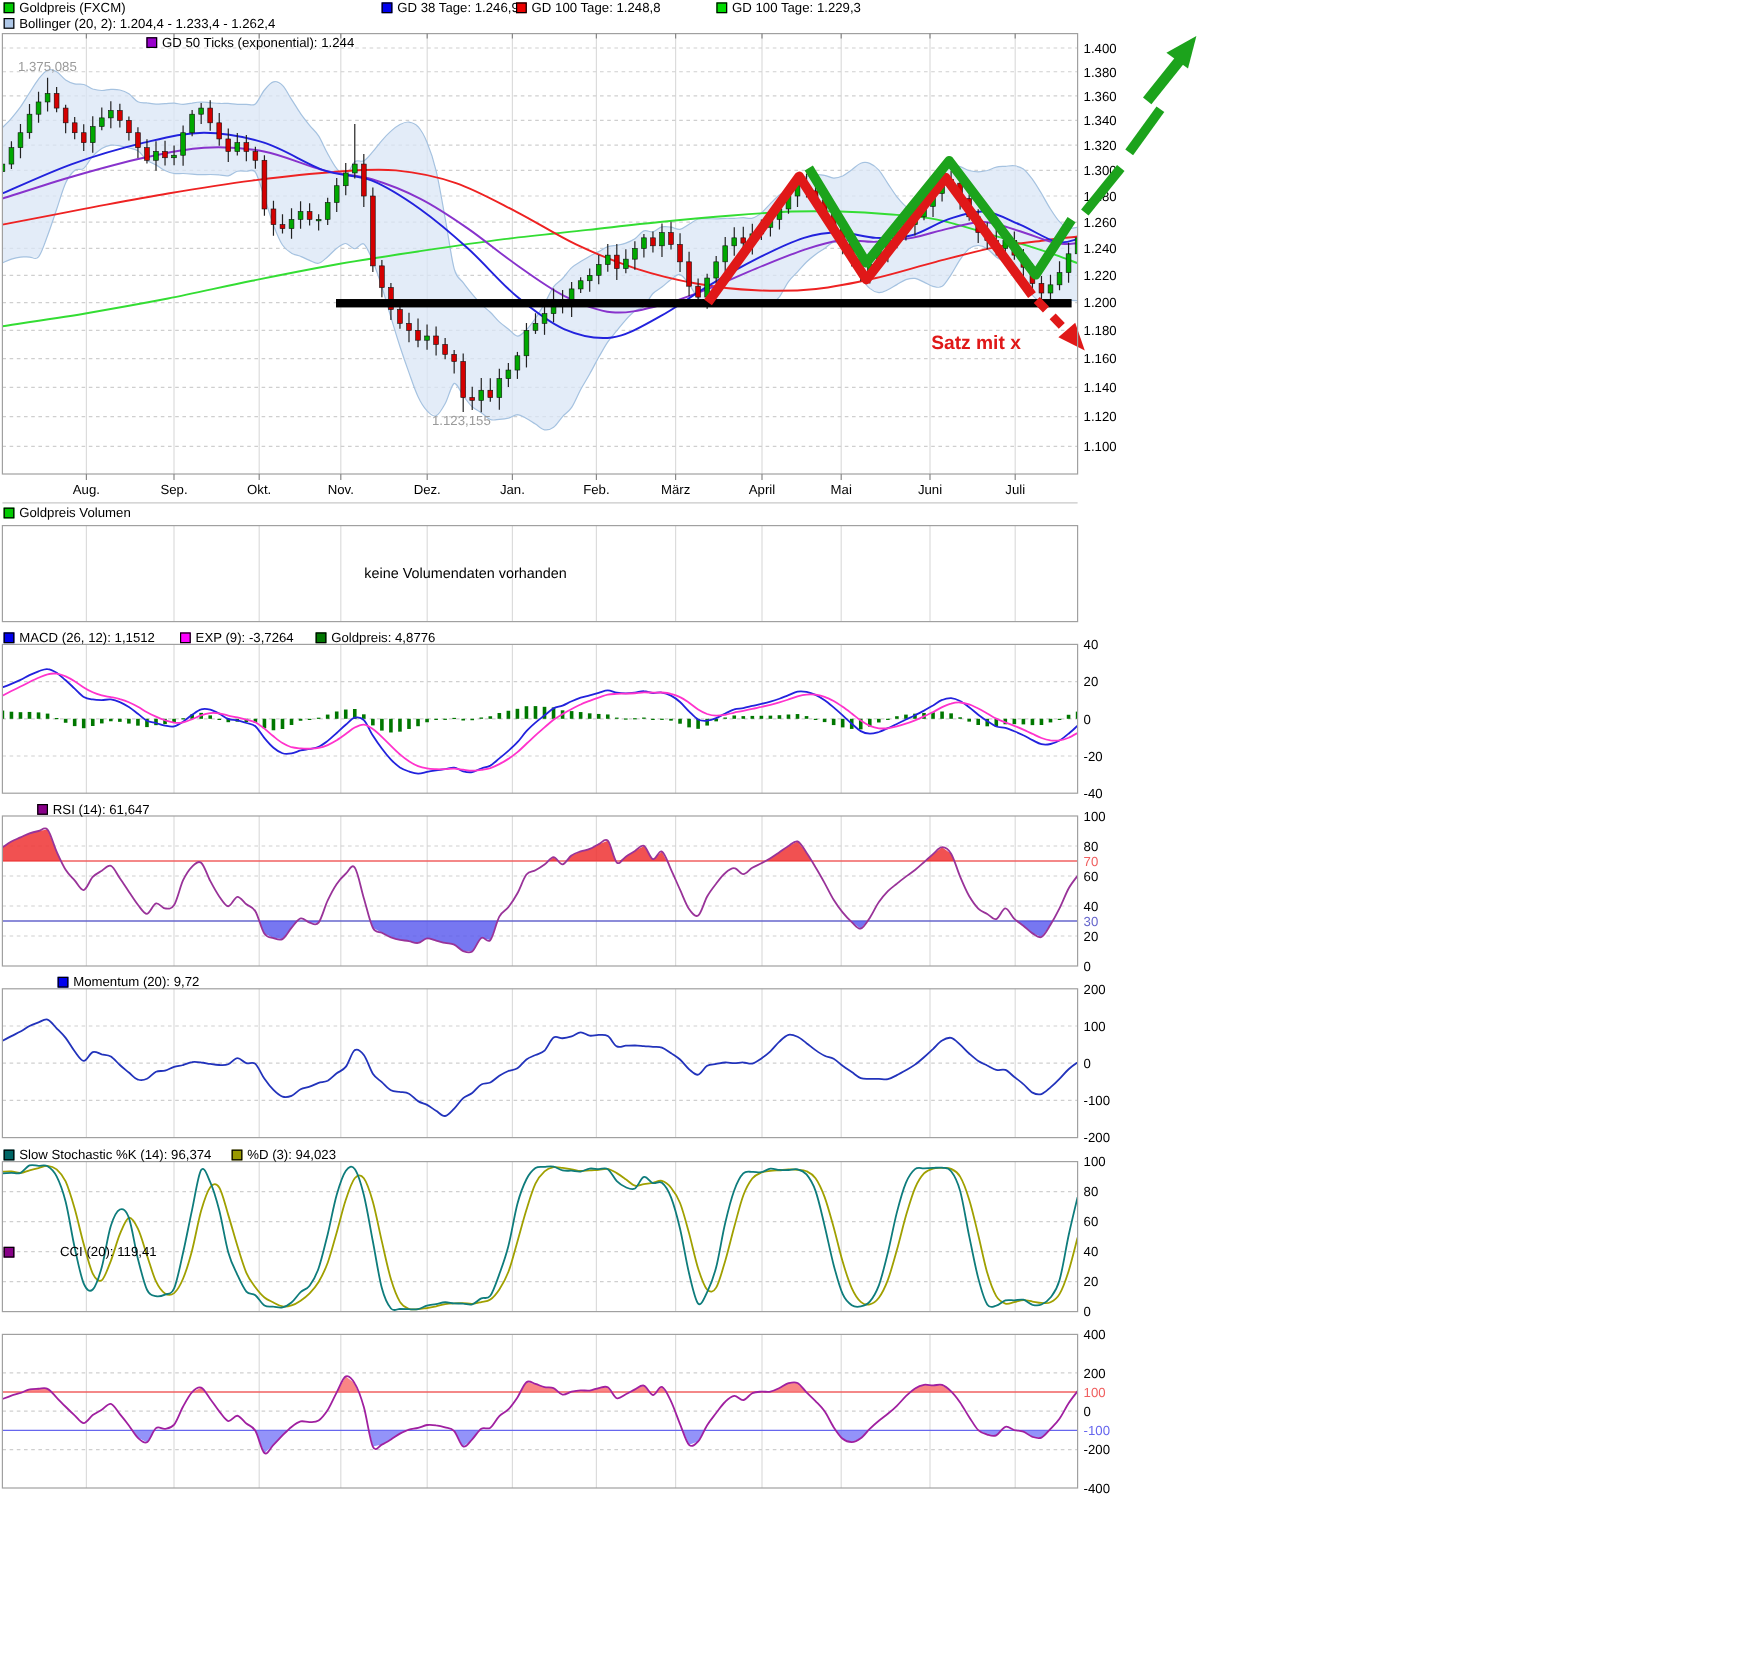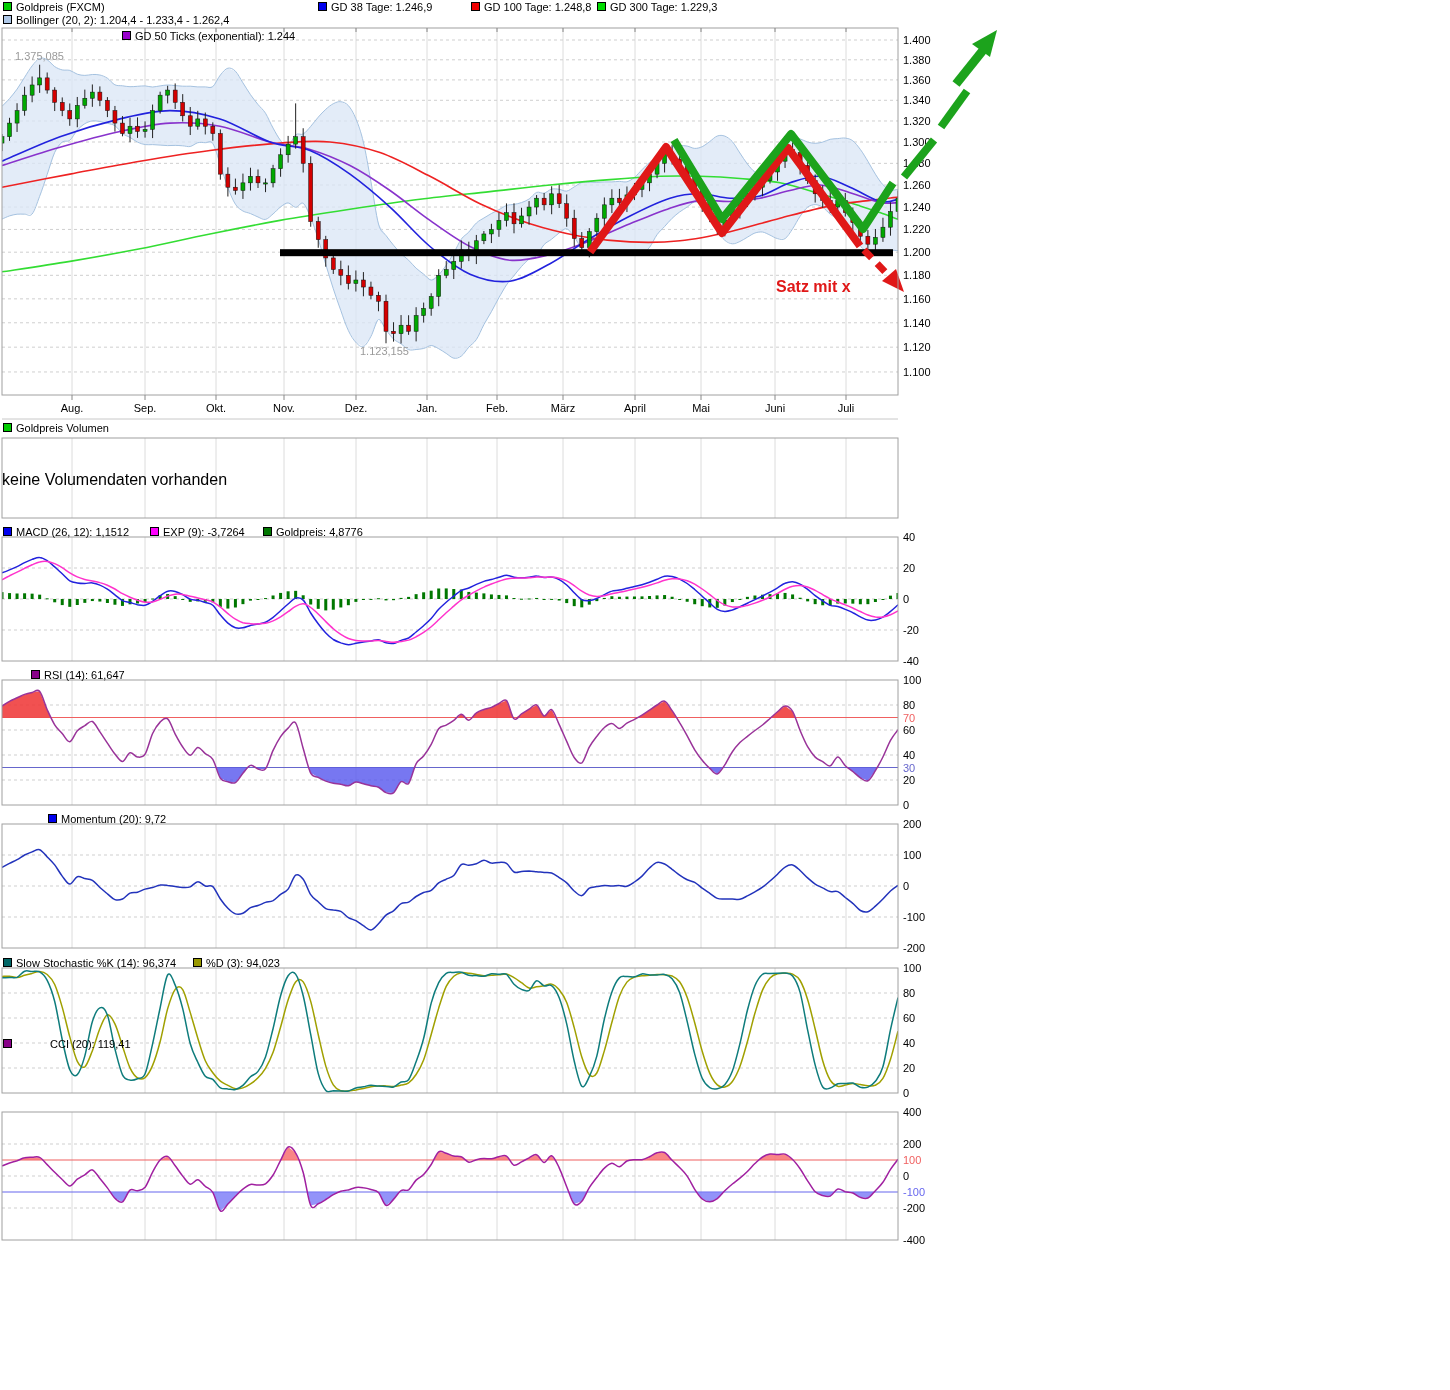--- a/index.html
+++ b/index.html
@@ -4,21 +4,21 @@
 <style>
   html,body{margin:0;padding:0;background:#fff;}
   .page{position:relative;width:1450px;height:1390px;background:#fff;overflow:hidden;
         font-family:"Liberation Sans",sans-serif;}
   svg{position:absolute;left:0;top:0;}
   .legend-item{position:absolute;display:flex;align-items:center;gap:4px;height:11px;
                font-size:11px;color:#000;white-space:nowrap;}
   .sw{display:inline-block;width:7px;height:7px;border:1px solid #000;flex:0 0 auto;}
   .graylab{position:absolute;font-size:11px;color:#9a9a9a;white-space:nowrap;}
   .satz{position:absolute;font-size:16px;font-weight:bold;color:#e01818;white-space:nowrap;}
-  .volmsg{position:absolute;left:2px;width:896px;text-align:left;font-size:16px;color:#000;}
+  .volmsg{position:absolute;left:2px;width:772px;text-align:center;font-size:12px;color:#000;}
 </style>
 </head>
 <body>
 
 <div class="page">
   <svg id="chart-svg" width="1450" height="1390">
       <rect x="2" y="28" width="896" height="367" fill="#fff" stroke="none"></rect>
       <defs>
         <clipPath id="clip0">
           <rect x="2" y="28" width="896" height="367"></rect>
@@ -688,27 +688,27 @@
     <span>Goldpreis (FXCM)</span>
   </div>
   <div class="legend-item" style="left:122px;top:1px;margin-top:29px;">
     <i class="sw" style="background: rgb(153, 0, 204);"></i>
     <span>GD 50 Ticks (exponential): 1.244</span>
   </div>
   <div class="legend-item" style="left:318px;top:1px;">
     <i class="sw" style="background: rgb(0, 0, 238);"></i>
     <span>GD 38 Tage: 1.246,9</span>
   </div>
-  <div class="legend-item" style="left:430px;top:1px;margin-left:41px;">
+  <div class="legend-item" style="left:430px;top:1px;">
     <i class="sw" style="background: rgb(238, 0, 0);"></i>
     <span>GD 100 Tage: 1.248,8</span>
   </div>
   <div class="legend-item" style="left:597px;top:1px;">
     <i class="sw" style="background: rgb(0, 221, 0);"></i>
-    <span>GD 300 Tage: 1.229,3</span>
+    <span>GD 100 Tage: 1.229,3</span>
   </div>
 
   <div class="legend-item" style="left:3px;top:14px;">
     <i class="sw" style="background: rgb(175, 200, 232);"></i>
     <span>Bollinger (20, 2): 1.204,4 - 1.233,4 - 1.262,4</span>
   </div>
 
   <div class="legend-item" style="left:3px;top:422px;">
     <i class="sw" style="background: rgb(0, 204, 0);"></i>
     <span>Goldpreis Volumen</span>

